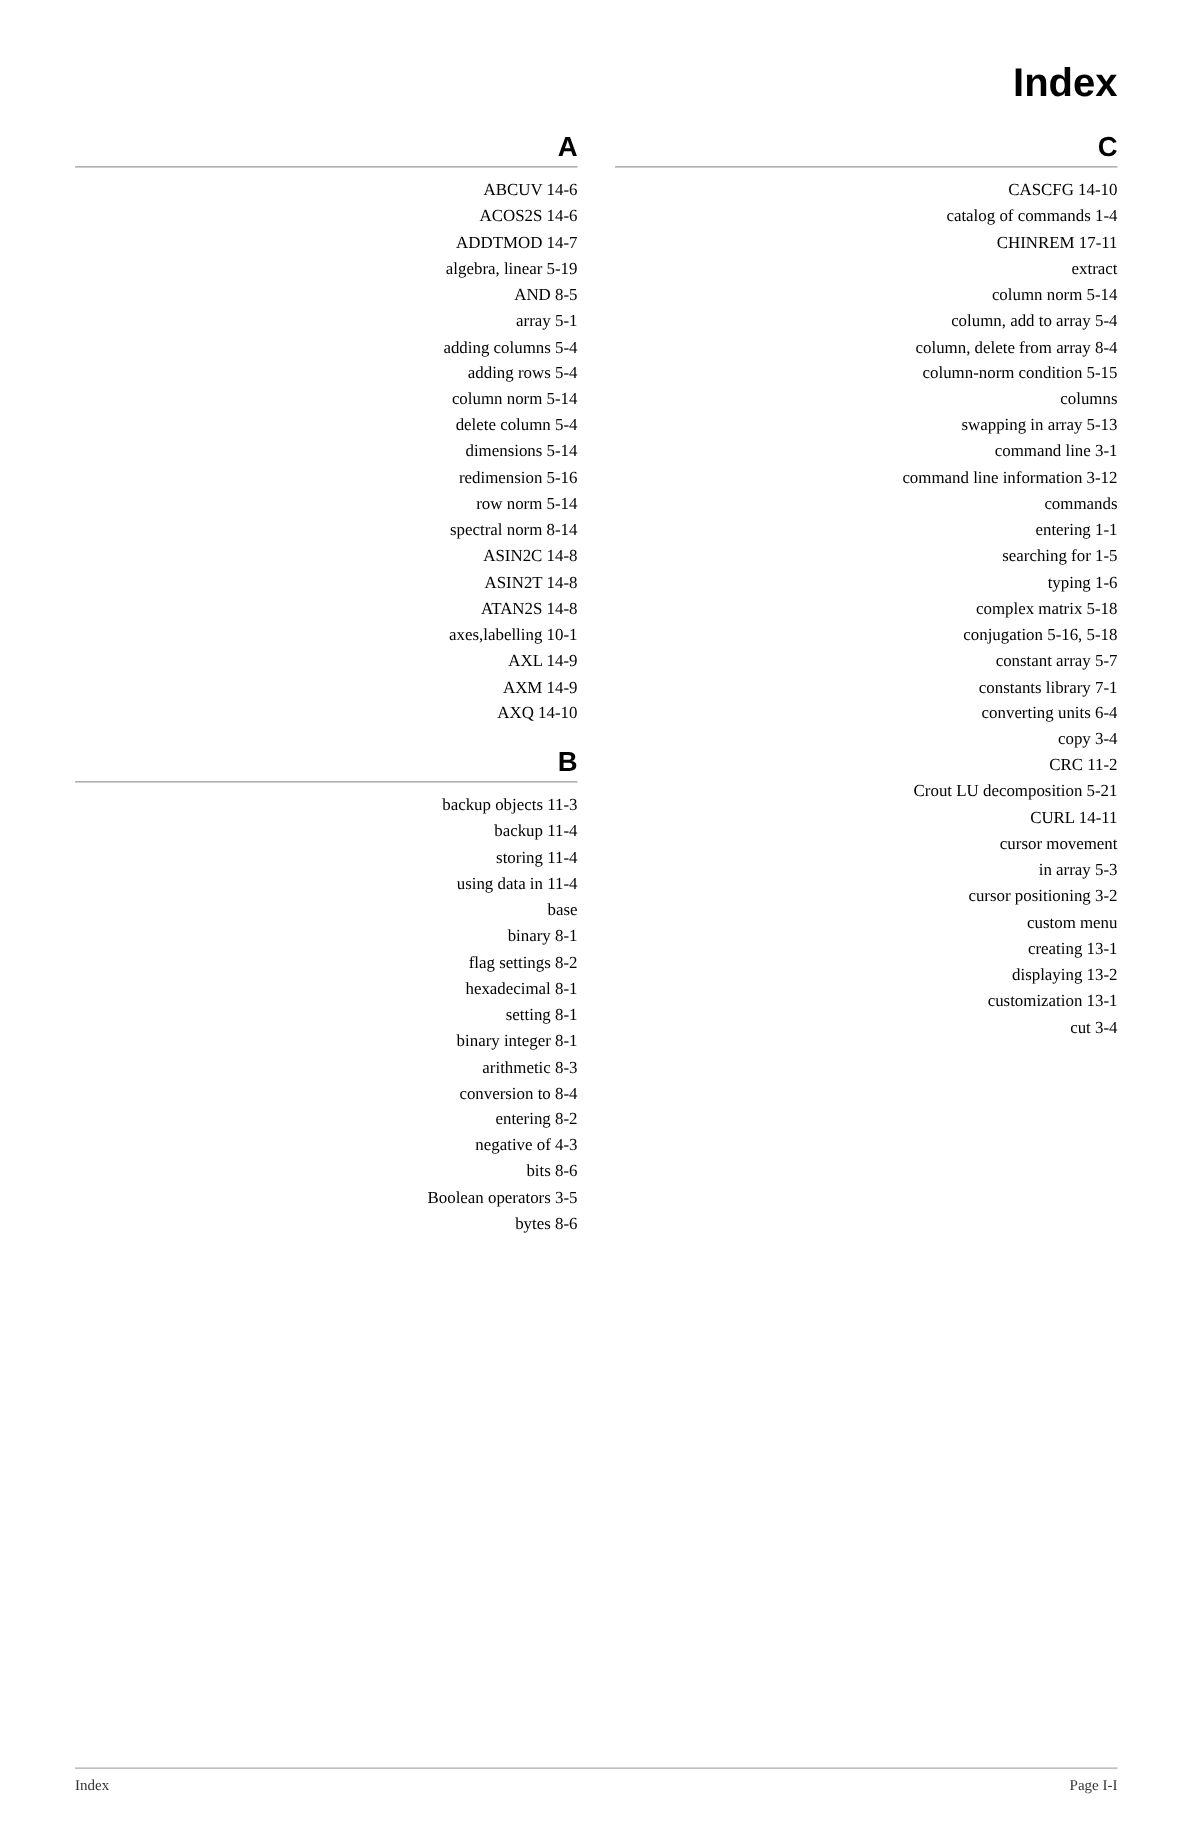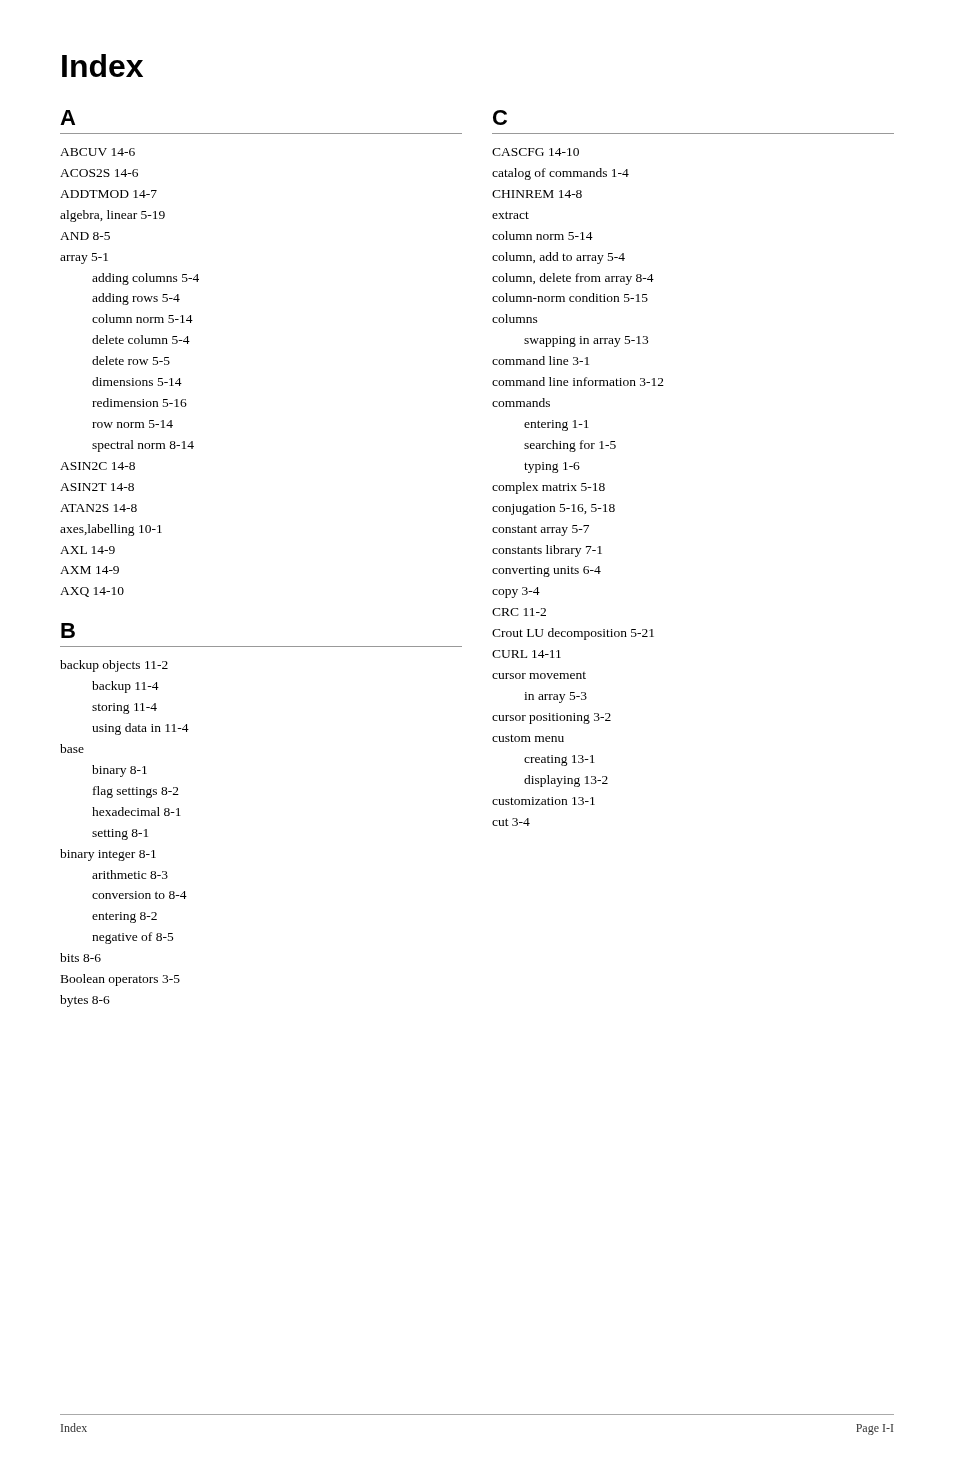--- a/index.html
+++ b/index.html
@@ -9,20 +9,21 @@
       font-size: 14px;
       color: #000;
       width: 954px;
       min-height: 1464px;
       position: relative;
     }
     .page {
       padding: 48px 60px 60px 60px;
       min-height: 1464px;
       position: relative;
+      text-align: right;
     }
     h1.index-title {
       font-size: 32px;
       font-weight: bold;
       font-family: Arial, sans-serif;
       margin-bottom: 12px;
     }
     .columns-wrapper {
       display: flex;
       gap: 0;
@@ -84,69 +85,68 @@
             <div class="index-entry">ABCUV 14-6</div>
             <div class="index-entry">ACOS2S 14-6</div>
             <div class="index-entry">ADDTMOD 14-7</div>
             <div class="index-entry">algebra, linear 5-19</div>
             <div class="index-entry">AND 8-5</div>
             <div class="index-entry">array 5-1</div>
             <div class="index-entry indent1">adding columns 5-4</div>
             <div class="index-entry indent1">adding rows 5-4</div>
             <div class="index-entry indent1">column norm 5-14</div>
             <div class="index-entry indent1">delete column 5-4</div>
-            <div class="index-entry indent1">delete row 5-5</div>
             <div class="index-entry indent1">dimensions 5-14</div>
             <div class="index-entry indent1">redimension 5-16</div>
             <div class="index-entry indent1">row norm 5-14</div>
             <div class="index-entry indent1">spectral norm 8-14</div>
             <div class="index-entry">ASIN2C 14-8</div>
             <div class="index-entry">ASIN2T 14-8</div>
             <div class="index-entry">ATAN2S 14-8</div>
             <div class="index-entry">axes,labelling 10-1</div>
             <div class="index-entry">AXL 14-9</div>
             <div class="index-entry">AXM 14-9</div>
             <div class="index-entry">AXQ 14-10</div>
           </div>
       </div>
 
       <div style="margin-top:16px;">
         <div class="section-letter">B</div>
         <hr class="section-divider">
         <div id="section-b-entries">
-            <div class="index-entry">backup objects 11-2</div>
+            <div class="index-entry">backup objects 11-3</div>
             <div class="index-entry indent1">backup 11-4</div>
             <div class="index-entry indent1">storing 11-4</div>
             <div class="index-entry indent1">using data in 11-4</div>
             <div class="index-entry">base</div>
             <div class="index-entry indent1">binary 8-1</div>
             <div class="index-entry indent1">flag settings 8-2</div>
             <div class="index-entry indent1">hexadecimal 8-1</div>
             <div class="index-entry indent1">setting 8-1</div>
             <div class="index-entry">binary integer 8-1</div>
             <div class="index-entry indent1">arithmetic 8-3</div>
             <div class="index-entry indent1">conversion to 8-4</div>
             <div class="index-entry indent1">entering 8-2</div>
-            <div class="index-entry indent1">negative of 8-5</div>
+            <div class="index-entry indent1">negative of 4-3</div>
             <div class="index-entry">bits 8-6</div>
             <div class="index-entry">Boolean operators 3-5</div>
             <div class="index-entry">bytes 8-6</div>
           </div>
       </div>
     </div>
 
     <div class="col">
 
       <div>
         <div class="section-letter">C</div>
         <hr class="section-divider">
         <div id="section-c-entries">
             <div class="index-entry">CASCFG 14-10</div>
             <div class="index-entry">catalog of commands 1-4</div>
-            <div class="index-entry">CHINREM 14-8</div>
+            <div class="index-entry">CHINREM 17-11</div>
             <div class="index-entry">extract</div>
             <div class="index-entry">column norm 5-14</div>
             <div class="index-entry">column, add to array 5-4</div>
             <div class="index-entry">column, delete from array 8-4</div>
             <div class="index-entry">column-norm condition 5-15</div>
             <div class="index-entry">columns</div>
             <div class="index-entry indent1">swapping in array 5-13</div>
             <div class="index-entry">command line 3-1</div>
             <div class="index-entry">command line information 3-12</div>
             <div class="index-entry">commands</div>

